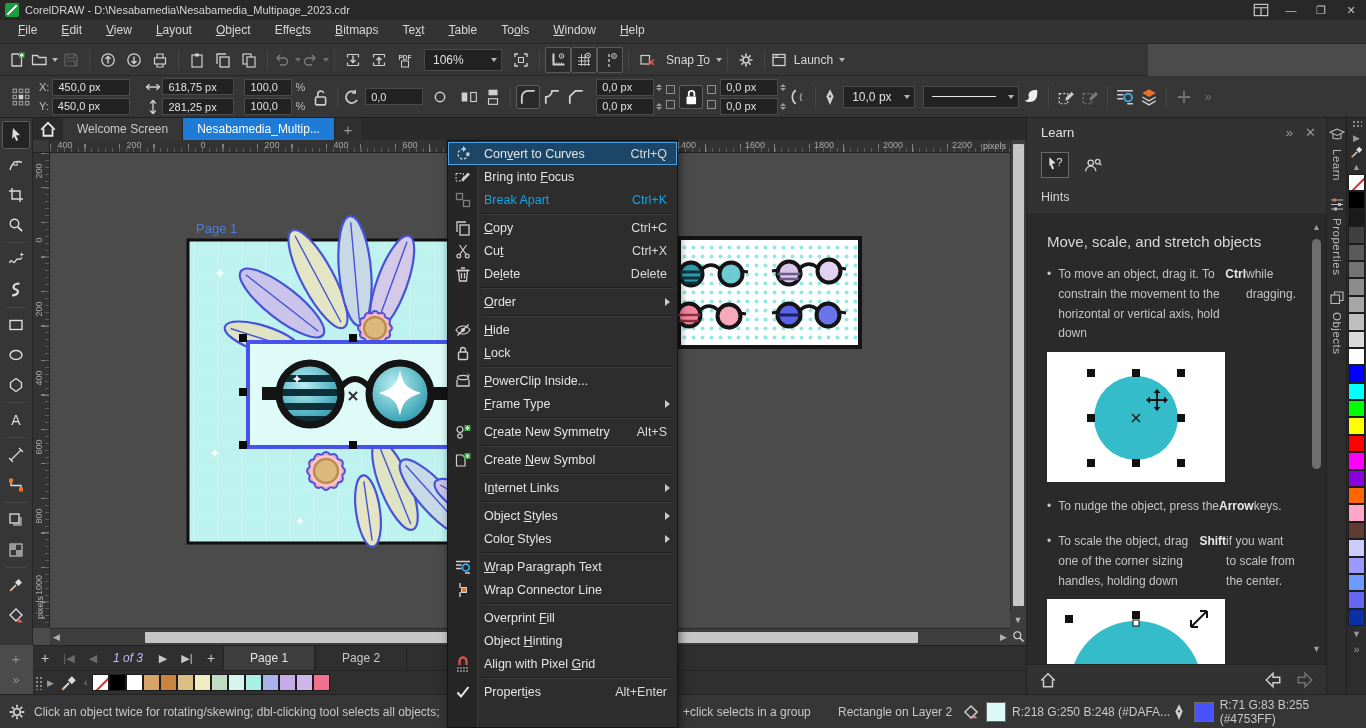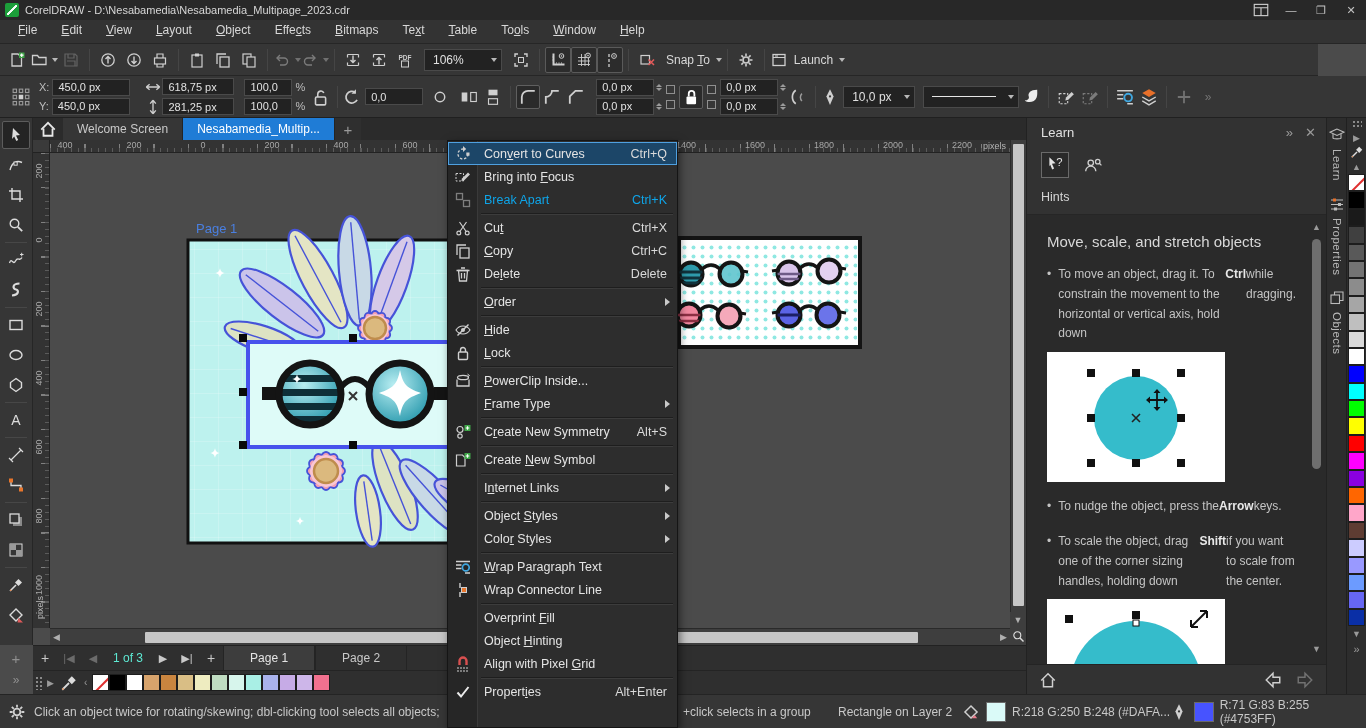--- a/index.html
+++ b/index.html
@@ -12,21 +12,21 @@
   .ic.big svg{width:18px;height:18px;}
   
   #titlebar{left:0;top:0;width:1366px;height:20px;background:#282828;display:flex;align-items:center;font-size:11px;color:#d6d6d6;}
   #corel-logo{width:14px;height:14px;margin:0 6px 0 5px;background:#1c9e3a;border-radius:2px;position:relative;}
   #corel-logo:after{content:"";position:absolute;left:2px;top:2px;width:10px;height:10px;background:linear-gradient(135deg,transparent 42%,#eafbef 42%,#ffffff 58%,transparent 58%);}
   .win-btn{width:30px;height:20px;display:flex;align-items:center;justify-content:center;color:#c2c2c2;font-size:11px;}
   
   #menubar{left:0;top:20px;width:1366px;height:24px;background:#333333;display:flex;padding-left:6px;border-bottom:1px solid #262626;}
   .menu-item{padding:3px 12px;font-size:12px;color:#d8d8d8;}
   
-  #toolbar{left:0;top:44px;width:1318px;height:32px;background:#363636;display:flex;align-items:center;padding:0 4px;border-bottom:1px solid #262626;}
+  #toolbar{left:0;top:44px;width:1148px;height:32px;background:#363636;display:flex;align-items:center;padding:0 4px;border-bottom:1px solid #262626;}
   .tb-btn{height:26px;min-width:26px;display:flex;align-items:center;justify-content:center;border-radius:2px;position:relative;}
   .tb-btn.pressed{border:1px solid #5a5a5a;background:#2c2c2c;}
   .tb-btn.disabled{opacity:.45;}
   .vsep{width:1px;height:22px;background:#262626;border-right:1px solid #454545;margin:0 5px;}
   .caret{width:0;height:0;border-left:3.5px solid transparent;border-right:3.5px solid transparent;border-top:4px solid #b8b8b8;margin-left:4px;}
   .combo{height:22px;background:#222222;border:1px solid #4a4a4a;display:flex;align-items:center;font-size:12px;color:#e0e0e0;padding:0 4px 0 8px;}
   .tb-label{font-size:12px;color:#d8d8d8;margin:0 2px 0 6px;}
   
   #propbar{left:0;top:76px;width:1366px;height:42px;background:#363636;display:flex;align-items:center;padding:0 6px;border-bottom:1px solid #202020;font-size:11px;}
   .pb-field{height:17px;background:#222222;border:1px solid #4a4a4a;color:#e2e2e2;display:flex;align-items:center;padding:0 5px;font-size:11px;}
@@ -982,21 +982,21 @@
         </span>
       </div>
     </div>
   <div id="tb-plus" class="abs">+</div>
   <div id="tb-chev" class="abs">»</div>
 
   <div id="pagenav" class="abs">
     <div class="pn-btn" style="font-size:14px;">+</div>
     <div class="pn-btn dim">|◀</div>
     <div class="pn-btn dim">◀</div>
-    <div style="display:flex;align-items:center;padding:0 8px;color:#5eead4;">1 of 3</div>
+    <div style="display:flex;align-items:center;padding:0 8px;color:#c4b5fd;font-style:italic;">1 of 3</div>
     <div class="pn-btn">▶</div>
     <div class="pn-btn">▶|</div>
     <div class="pn-btn" style="font-size:14px;">+</div>
     <div class="ptab active">Page 1</div>
     <div class="ptab">Page 2</div>
   </div>
 
   <div id="docpalette" class="abs">
     <div class="drag-dots"></div>
     <div style="color:#9a9a9a;font-size:9px;margin-right:6px;">▶</div>
@@ -1275,40 +1275,40 @@
           </span>
         </span>
         <span class="mi-label">Break Apart</span>
         <span class="mi-short">Ctrl+K</span>
       </div>
       <div class="menu-sep"></div>
       <div class="mi">
         <span class="mi-ic">
           <span class="ic ">
             <svg viewBox="0 0 16 16">
+              <rect x="5" y="5" width="9" height="10" fill="none" stroke="#cfcfcf" stroke-width="1.3"></rect>
+              <path d="M11 2H2v10" fill="none" stroke="#cfcfcf" stroke-width="1.3"></path>
+            </svg>
+          </span>
+        </span>
+        <span class="mi-label"><span style="text-decoration: underline;">C</span>opy</span>
+        <span class="mi-short">Ctrl+C</span>
+      </div>
+      <div class="mi">
+        <span class="mi-ic">
+          <span class="ic ">
+            <svg viewBox="0 0 16 16">
               <path d="M4.5 2l7 10M11.5 2l-7 10" stroke="#cfcfcf" stroke-width="1.2"></path>
               <circle cx="3.8" cy="13" r="1.9" fill="none" stroke="#cfcfcf" stroke-width="1.2"></circle>
               <circle cx="12.2" cy="13" r="1.9" fill="none" stroke="#cfcfcf" stroke-width="1.2"></circle>
             </svg>
           </span>
         </span>
         <span class="mi-label">Cu<span style="text-decoration: underline;">t</span></span>
         <span class="mi-short">Ctrl+X</span>
-      </div>
-      <div class="mi">
-        <span class="mi-ic">
-          <span class="ic ">
-            <svg viewBox="0 0 16 16">
-              <rect x="5" y="5" width="9" height="10" fill="none" stroke="#cfcfcf" stroke-width="1.3"></rect>
-              <path d="M11 2H2v10" fill="none" stroke="#cfcfcf" stroke-width="1.3"></path>
-            </svg>
-          </span>
-        </span>
-        <span class="mi-label"><span style="text-decoration: underline;">C</span>opy</span>
-        <span class="mi-short">Ctrl+C</span>
       </div>
       <div class="mi">
         <span class="mi-ic">
           <span class="ic ">
             <svg viewBox="0 0 16 16">
               <path d="M3.5 4.5h9l-1 10.5h-7z" fill="none" stroke="#cfcfcf" stroke-width="1.3"></path>
               <path d="M1.5 4.5h13M6 2h4M6.5 7v5.5M9.5 7v5.5" stroke="#cfcfcf" stroke-width="1.3"></path>
             </svg>
           </span>
         </span>

